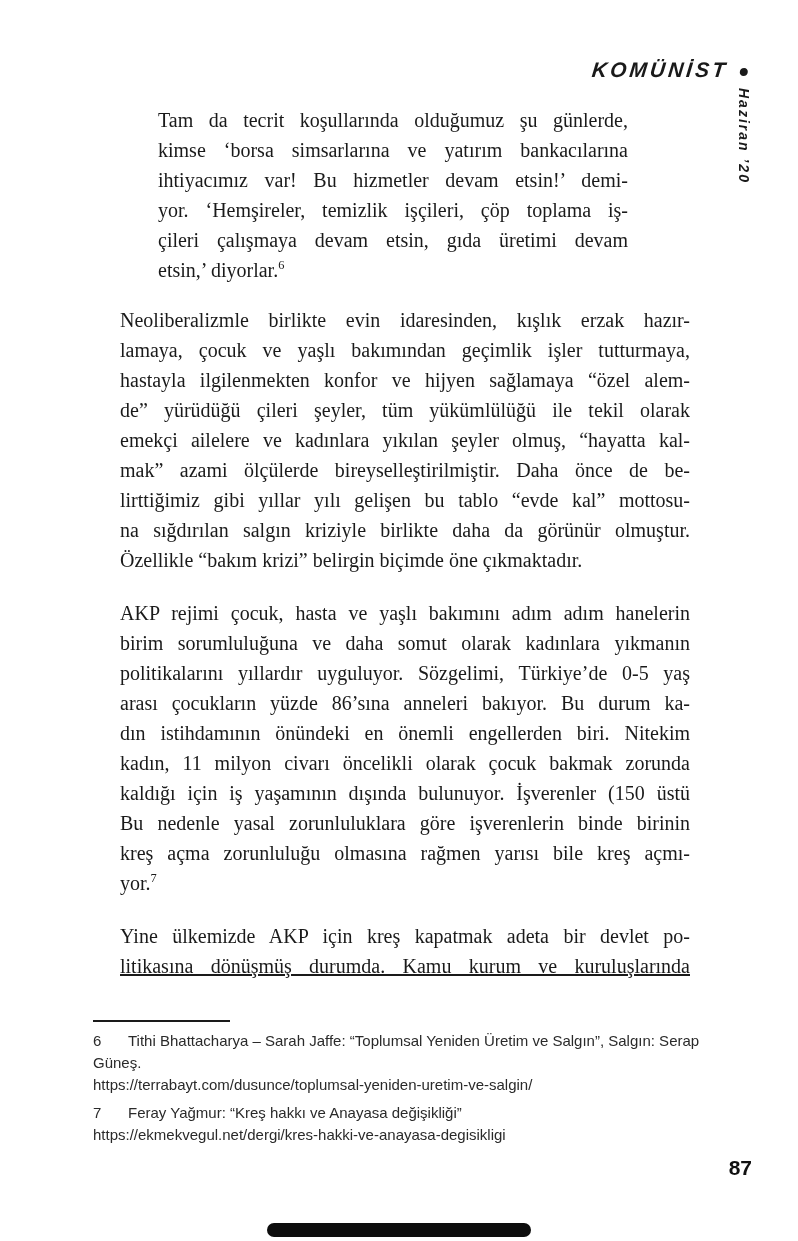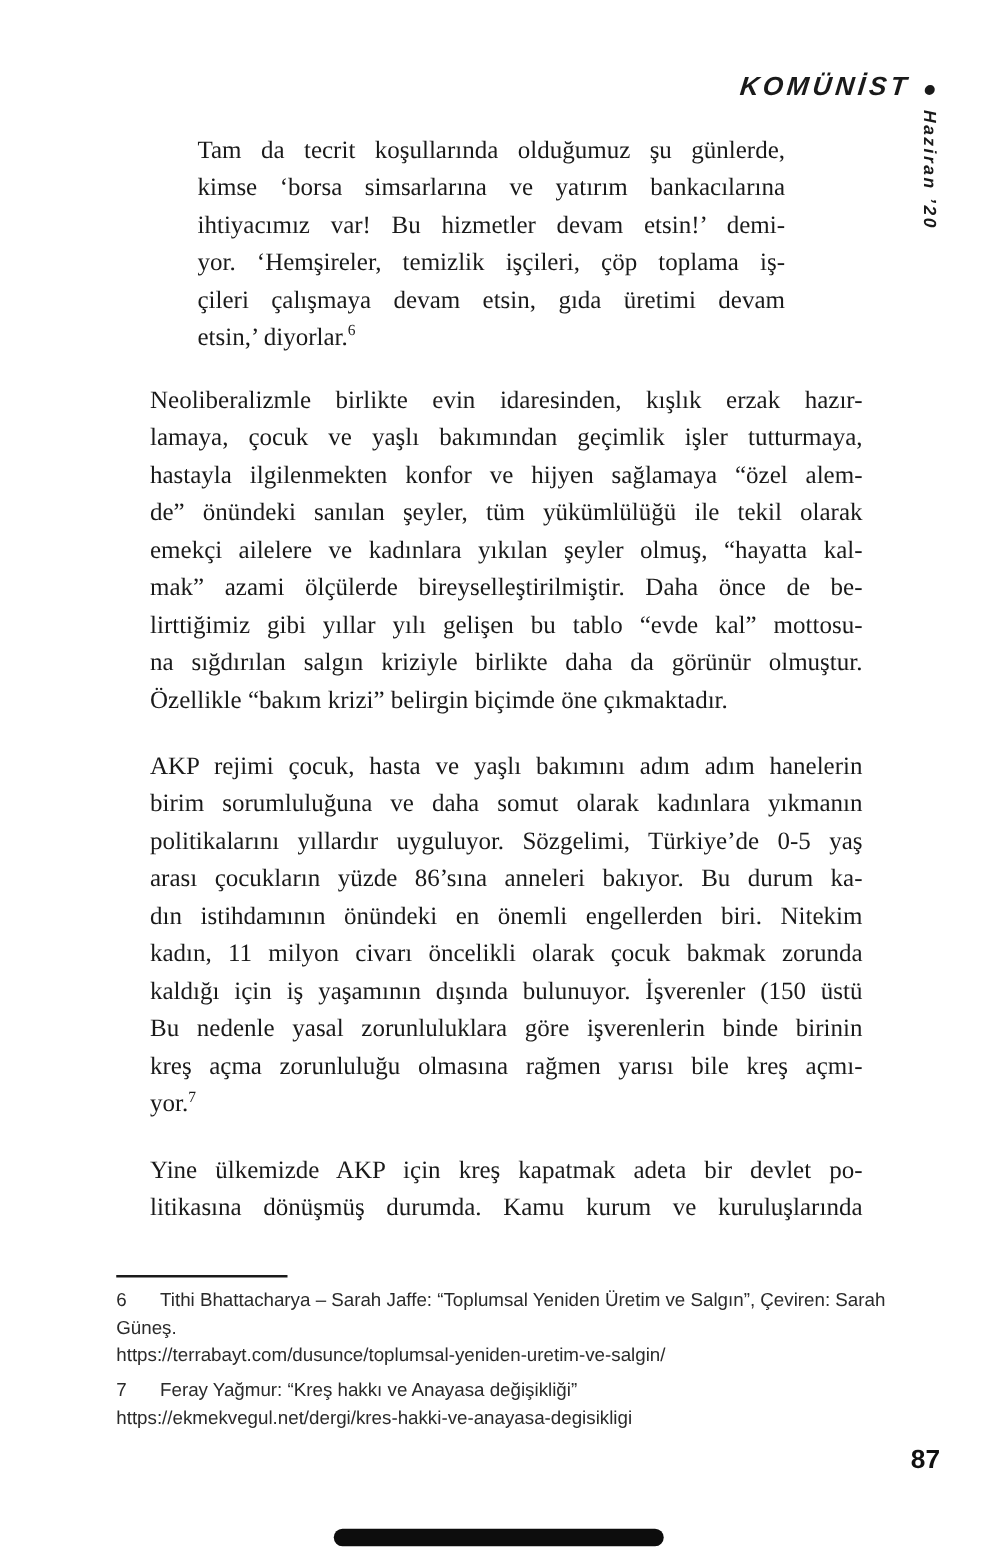--- a/index.html
+++ b/index.html
@@ -41,21 +41,21 @@
     position:absolute;left:104px;top:105px;width:586px;
     font-size:20px;line-height:30px;
   }
   .quote{margin:0 62px 20px 54px;}
   .para{margin:0 0 23px 16px;}
   .lines > div{
     text-align:justify;
     text-align-last:justify;
   }
   .lines > div:last-child{text-align-last:left;}
-  .lines.jl > div:last-child{text-align-last:justify;}
+  .lines.jl > div:last-child{text-align-last:justify;text-decoration:underline;}
   sup{font-size:0.62em;line-height:0;vertical-align:super;}
 
   
   .footnotes{
     position:absolute;left:93px;top:1020px;width:620px;
     font-family:"Liberation Sans", sans-serif;
     font-size:15px;line-height:22px;color:#2a2a2a;
   }
   .fn-rule{width:137px;border:0;border-top:2px solid #1a1a1a;margin:0 0 8px 0;}
   .fn{margin:0 0 6px 0;}
@@ -94,21 +94,21 @@
         <div>kimse ‘borsa simsarlarına ve yatırım bankacılarına</div>
         <div>ihtiyacımız var! Bu hizmetler devam etsin!’ demi-</div>
         <div>yor. ‘Hemşireler, temizlik işçileri, çöp toplama iş-</div>
         <div>çileri çalışmaya devam etsin, gıda üretimi devam</div>
         <div>etsin,’ diyorlar.<sup>6</sup></div>
       </div>
     <div class="para lines">
         <div>Neoliberalizmle birlikte evin idaresinden, kışlık erzak hazır-</div>
         <div>lamaya, çocuk ve yaşlı bakımından geçimlik işler tutturmaya,</div>
         <div>hastayla ilgilenmekten konfor ve hijyen sağlamaya “özel alem-</div>
-        <div>de” önündeki sanılan şeyler, tüm yükümlülüğü ile tekil olarak</div>
+        <div>de” yürüdüğü çileri şeyler, tüm yükümlülüğü ile tekil olarak</div>
         <div>emekçi ailelere ve kadınlara yıkılan şeyler olmuş, “hayatta kal-</div>
         <div>mak” azami ölçülerde bireyselleştirilmiştir. Daha önce de be-</div>
         <div>lirttiğimiz gibi yıllar yılı gelişen bu tablo “evde kal” mottosu-</div>
         <div>na sığdırılan salgın kriziyle birlikte daha da görünür olmuştur.</div>
         <div>Özellikle “bakım krizi” belirgin biçimde öne çıkmaktadır.</div>
       </div>
     <div class="para lines">
         <div>AKP rejimi çocuk, hasta ve yaşlı bakımını adım adım hanelerin</div>
         <div>birim sorumluluğuna ve daha somut olarak kadınlara yıkmanın</div>
         <div>politikalarını yıllardır uyguluyor. Sözgelimi, Türkiye’de 0-5 yaş</div>
@@ -123,21 +123,21 @@
     <div class="para lines jl">
         <div>Yine ülkemizde AKP için kreş kapatmak adeta bir devlet po-</div>
         <div>litikasına dönüşmüş durumda. Kamu kurum ve kuruluşlarında</div>
       </div>
   </div>
 
   <div class="footnotes">
     <hr class="fn-rule">
     <div class="fn">
       <div class="fn-first">
-        <span class="fn-marker">6</span><span>Tithi Bhattacharya – Sarah Jaffe: “Toplumsal Yeniden Üretim ve Salgın”, Çeviren: Sarah</span>
+        <span class="fn-marker">6</span><span>Tithi Bhattacharya – Sarah Jaffe: “Toplumsal Yeniden Üretim ve Salgın”, Salgın: Serap</span>
       </div>
       <div class="lines2">
           <div>Güneş.</div>
           <div>https://terrabayt.com/dusunce/toplumsal-yeniden-uretim-ve-salgin/</div>
         </div>
     </div>
     <div class="fn">
       <div class="fn-first">
         <span class="fn-marker">7</span><span>Feray Yağmur: “Kreş hakkı ve Anayasa değişikliği”</span>
       </div>

